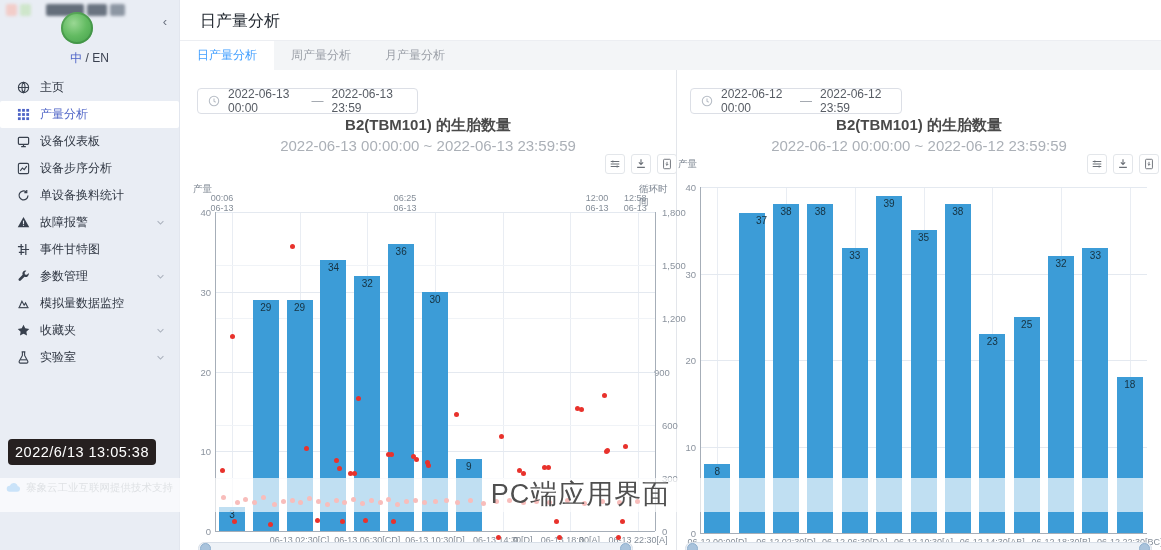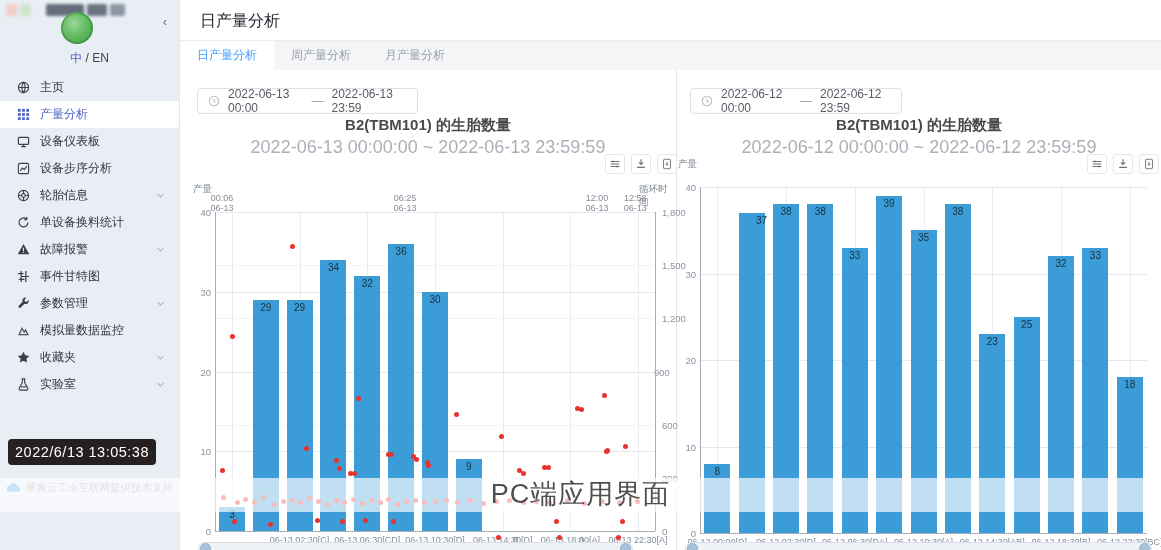--- a/index.html
+++ b/index.html
@@ -45,21 +45,21 @@
   .panel-left{width:497px;border-right:1px solid #e3e6eb;}
   .panel-right{flex:1;}
   .datepicker{position:absolute;top:18px;height:26px;border:1px solid #dcdfe6;border-radius:4px;background:#fff;
               display:flex;align-items:center;font-size:12px;color:#575c64;padding:0 10px;box-sizing:border-box;gap:8px;cursor:pointer;}
   .datepicker .dicon{color:#b6bcc5;display:flex;}
   .datepicker .dicon svg{width:12px;height:12px;}
   .datepicker .sep{color:#9aa0a8;}
   .panel-left .datepicker{left:17px;width:221px;}
   .panel-right .datepicker{left:13px;width:212px;}
   .chart-title{position:absolute;top:46px;width:100%;text-align:center;font-size:15px;font-weight:bold;color:#4a4a4a;}
-  .chart-subtitle{position:absolute;top:67px;width:100%;text-align:center;font-size:18px;color:#abb0b7;}
+  .chart-subtitle{position:absolute;top:67px;width:100%;text-align:center;font-size:15px;color:#abb0b7;}
   .toolbar{position:absolute;top:84px;display:flex;gap:6px;}
   .panel-left .toolbar{left:425px;}
   .panel-right .toolbar{left:410px;}
   .tool-btn{width:18px;height:18px;border:1px solid #e3e6ea;border-radius:3px;background:#fff;color:#6b7077;
             display:flex;align-items:center;justify-content:center;cursor:pointer;}
   .tool-btn svg{width:12px;height:12px;}
   .chart{position:absolute;inset:0;}
   .gridline{position:absolute;background:#e4e9f0;}
   .gridline.minor{background:#f0f3f7;}
   .vline{position:absolute;background:#e9edf3;width:1px;}
@@ -131,35 +131,20 @@
           <span>设备仪表板</span>
         </div>
         <div class="nav-item">
           <span class="nicon">
             <svg viewBox="0 0 14 14" fill="none" stroke="currentColor" stroke-width="1.2">
               <rect x="1.5" y="1.5" width="11" height="11" rx="1.5"></rect>
               <path d="M3.5 9.5l2.3-3 2 1.7 2.7-3.7"></path>
             </svg>
           </span>
           <span>设备步序分析</span>
-        </div>
-        <div class="nav-item">
-          <span class="nicon">
-            <svg viewBox="0 0 14 14" fill="none" stroke="currentColor" stroke-width="1.2">
-              <circle cx="7" cy="7" r="5.5"></circle>
-              <circle cx="7" cy="7" r="2"></circle>
-              <path d="M7 1.5V5M7 9v3.5M1.5 7H5M9 7h3.5"></path>
-            </svg>
-          </span>
-          <span>轮胎信息</span>
-          <span class="chev">
-            <svg viewBox="0 0 14 14" fill="none" stroke="currentColor" stroke-width="1.6">
-              <path d="M2.5 5l4.5 4.5L11.5 5"></path>
-            </svg>
-          </span>
         </div>
         <div class="nav-item">
           <span class="nicon">
             <svg viewBox="0 0 14 14" fill="none" stroke="currentColor" stroke-width="1.3">
               <path d="M11.8 7A4.8 4.8 0 1 1 10 3.2"></path>
               <path d="M10.5 1.2v2.6H7.9"></path>
             </svg>
           </span>
           <span>单设备换料统计</span>
         </div>

